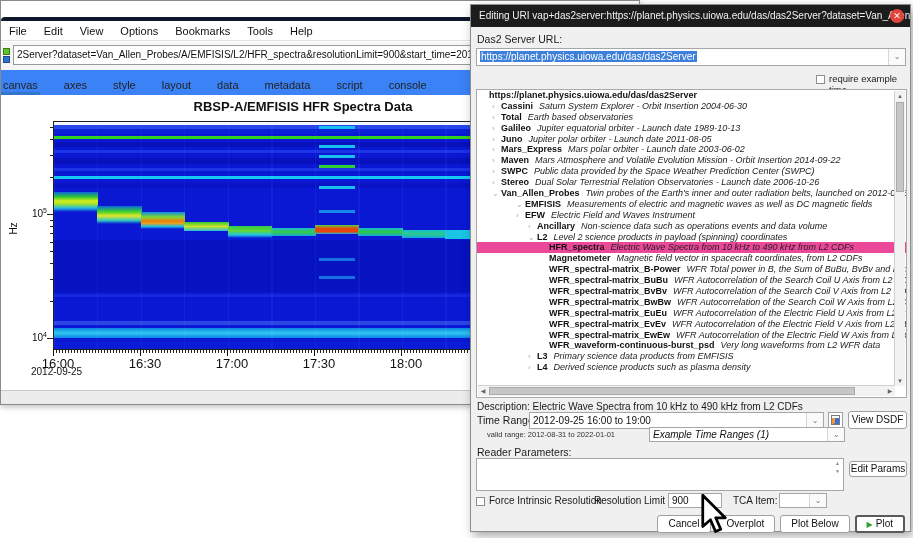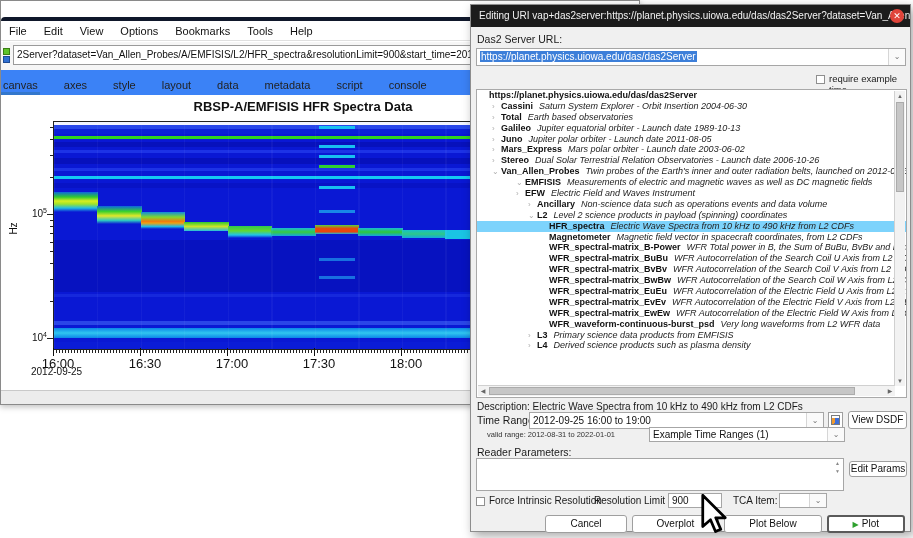--- a/index.html
+++ b/index.html
@@ -58,32 +58,32 @@
   .dlg-label{position:absolute;font-size:10.5px;color:#1a1a1a;}
   .combo{position:absolute;background:#fff;border:1px solid #a6a6a6;box-sizing:border-box;
          font-size:10px;color:#111;line-height:16px;padding-left:3px;white-space:nowrap;overflow:hidden;}
   .combo .chev{position:absolute;right:0;top:0;bottom:0;width:16px;border-left:1px solid #d6d6d6;
          color:#777;font-size:8px;text-align:center;line-height:16px;background:#fafafa;}
   .selected-text{background:#3d7fd9;color:#fff;padding:0 1px;}
   .checkbox{position:absolute;width:9px;height:9px;border:1px solid #8f8f8f;background:#fff;box-sizing:border-box;}
   #tree{position:absolute;left:5px;top:84px;width:431px;height:309px;background:#fff;
         border:1px solid #a9a9a9;box-sizing:border-box;overflow:hidden;}
   .tree-row{position:relative;height:10.9px;line-height:10.9px;font-size:9px;white-space:nowrap;color:#111;}
-  .tree-row.sel{background:#7dd3fc;}
+  .tree-row.sel{background:#ec4899;}
   .tr-chev{display:inline-block;width:9px;color:#aeaeae;font-size:8px;}
   .tr-name{font-weight:bold;}
   .tr-desc{font-style:italic;color:#222;margin-left:6px;}
   .vscroll{position:absolute;right:1px;top:1px;width:10px;bottom:11px;background:#f2f2f2;border-left:1px solid #d0d0d0;}
   .hscroll{position:absolute;left:1px;right:11px;bottom:1px;height:10px;background:#f2f2f2;border-top:1px solid #d0d0d0;}
   .sb-arrow{position:absolute;font-size:6px;color:#666;width:10px;text-align:center;line-height:10px;}
   .sb-thumb{position:absolute;background:#c6c6c6;border:1px solid #ababab;box-sizing:border-box;}
   .btn{background:#fff;border:1px solid #9f9f9f;border-radius:3px;font-size:10px;color:#111;
        text-align:center;box-sizing:border-box;}
   #btn-row{position:absolute;right:5px;top:510px;display:flex;gap:5px;}
-  #btn-row .btn{height:18px;line-height:16px;padding:0 24px;}
+  #btn-row .btn{height:18px;line-height:16px;padding:0 10px;}
   #btn-plot{border:2px solid #5a5a5a;line-height:14px !important;}
   .play{color:#2ea02e;font-size:8px;margin-right:3px;}
   #textarea{position:absolute;left:5px;top:453px;width:368px;height:33px;background:#fff;
             border:1px solid #a6a6a6;box-sizing:border-box;}
   #textarea .ta-arrows{position:absolute;right:1px;top:0;bottom:0;width:9px;font-size:5px;color:#888;
             text-align:center;line-height:8px;}
   #cal-btn{position:absolute;left:357px;top:407px;width:15px;height:16px;border:1px solid #9f9f9f;
            background:#fff;box-sizing:border-box;}
   #cal-btn .cal{position:absolute;left:2px;top:2px;width:9px;height:10px;
            background:linear-gradient(180deg,#fff 0 30%,transparent 30%),linear-gradient(100deg,#f09a30 0 45%,#3f6fd8 45%);
@@ -218,20 +218,22 @@
     <div class="dlg-label" style="left:358px;top:68px;font-size:9.5px;">require example time</div>
 
     <div id="tree">
       <div id="tree-rows">
           <div class="tree-row" style="padding-left: 3px;"><span class="tr-chev"></span><span class="tr-name">https://planet.physics.uiowa.edu/das/das2Server</span></div>
           <div class="tree-row" style="padding-left: 15px;"><span class="tr-chev">›</span><span class="tr-name">Cassini</span><span class="tr-desc">Saturn System Explorer - Orbit Insertion 2004-06-30</span></div>
           <div class="tree-row" style="padding-left: 15px;"><span class="tr-chev">›</span><span class="tr-name">Total</span><span class="tr-desc">Earth based observatories</span></div>
           <div class="tree-row" style="padding-left: 15px;"><span class="tr-chev">›</span><span class="tr-name">Galileo</span><span class="tr-desc">Jupiter equatorial orbiter - Launch date 1989-10-13</span></div>
           <div class="tree-row" style="padding-left: 15px;"><span class="tr-chev">›</span><span class="tr-name">Juno</span><span class="tr-desc">Jupiter polar orbiter - Launch date 2011-08-05</span></div>
           <div class="tree-row" style="padding-left: 15px;"><span class="tr-chev">›</span><span class="tr-name">Mars_Express</span><span class="tr-desc">Mars polar orbiter - Launch date 2003-06-02</span></div>
+          <div class="tree-row" style="padding-left: 15px;"><span class="tr-chev">›</span><span class="tr-name">Maven</span><span class="tr-desc">Mars Atmosphere and Volatile Evolution Mission - Orbit Insertion 2014-09-22</span></div>
+          <div class="tree-row" style="padding-left: 15px;"><span class="tr-chev">›</span><span class="tr-name">SWPC</span><span class="tr-desc">Public data provided by the Space Weather Prediction Center (SWPC)</span></div>
           <div class="tree-row" style="padding-left: 15px;"><span class="tr-chev">›</span><span class="tr-name">Stereo</span><span class="tr-desc">Dual Solar Terrestrial Relation Observatories - Launch date 2006-10-26</span></div>
           <div class="tree-row" style="padding-left: 15px;"><span class="tr-chev">⌄</span><span class="tr-name">Van_Allen_Probes</span><span class="tr-desc">Twin probes of the Earth's inner and outer radiation belts, launched on 2012-08-30</span></div>
           <div class="tree-row" style="padding-left: 39px;"><span class="tr-chev">⌄</span><span class="tr-name">EMFISIS</span><span class="tr-desc">Measurements of electric and magnetic waves as well as DC magnetic fields</span></div>
           <div class="tree-row" style="padding-left: 39px;"><span class="tr-chev">›</span><span class="tr-name">EFW</span><span class="tr-desc">Electric Field and Waves Instrument</span></div>
           <div class="tree-row" style="padding-left: 51px;"><span class="tr-chev">›</span><span class="tr-name">Ancillary</span><span class="tr-desc">Non-science data such as operations events and data volume</span></div>
           <div class="tree-row" style="padding-left: 51px;"><span class="tr-chev">⌄</span><span class="tr-name">L2</span><span class="tr-desc">Level 2 science products in payload (spinning) coordinates</span></div>
           <div class="tree-row sel" style="padding-left: 63px;"><span class="tr-chev"></span><span class="tr-name">HFR_spectra</span><span class="tr-desc">Electric Wave Spectra from 10 kHz to 490 kHz from L2 CDFs</span></div>
           <div class="tree-row" style="padding-left: 63px;"><span class="tr-chev"></span><span class="tr-name">Magnetometer</span><span class="tr-desc">Magnetic field vector in spacecraft coordinates, from L2 CDFs</span></div>
           <div class="tree-row" style="padding-left: 63px;"><span class="tr-chev"></span><span class="tr-name">WFR_spectral-matrix_B-Power</span><span class="tr-desc">WFR Total power in B, the Sum of BuBu, BvBv and BwBw from L2 CDFs</span></div>
           <div class="tree-row" style="padding-left: 63px;"><span class="tr-chev"></span><span class="tr-name">WFR_spectral-matrix_BuBu</span><span class="tr-desc">WFR Autocorrelation of the Search Coil U Axis from L2 CDFs</span></div>
@@ -265,21 +267,21 @@
     <div class="combo" style="left:58px;top:407px;width:295px;height:17px;">
       <span>2012-09-25 16:00 to 19:00</span>
       <span class="chev">⌄</span>
     </div>
     <div id="cal-btn">
       <div class="cal"></div>
     </div>
     <div class="btn" style="position:absolute;left:377px;top:406px;width:59px;height:18px;line-height:16px;">View DSDF</div>
 
     <div class="dlg-label" style="left:16px;top:425px;font-size:7.5px;color:#333;">valid range: 2012-08-31 to 2022-01-01</div>
-    <div class="combo" style="left:178px;top:422px;width:196px;height:15px;line-height:13px;">
+    <div class="combo" style="left:178px;top:422px;width:196px;height:15px;line-height:13px;font-style:italic;">
       <span>Example Time Ranges (1)</span>
       <span class="chev" style="line-height:13px;">⌄</span>
     </div>
 
     <div class="dlg-label" style="left:6px;top:441px;">Reader Parameters:</div>
     <div id="textarea">
       <div class="ta-arrows">▲<br>▼</div>
     </div>
     <div class="btn" style="position:absolute;left:378px;top:456px;width:58px;height:16px;line-height:14px;">Edit Params</div>
 

